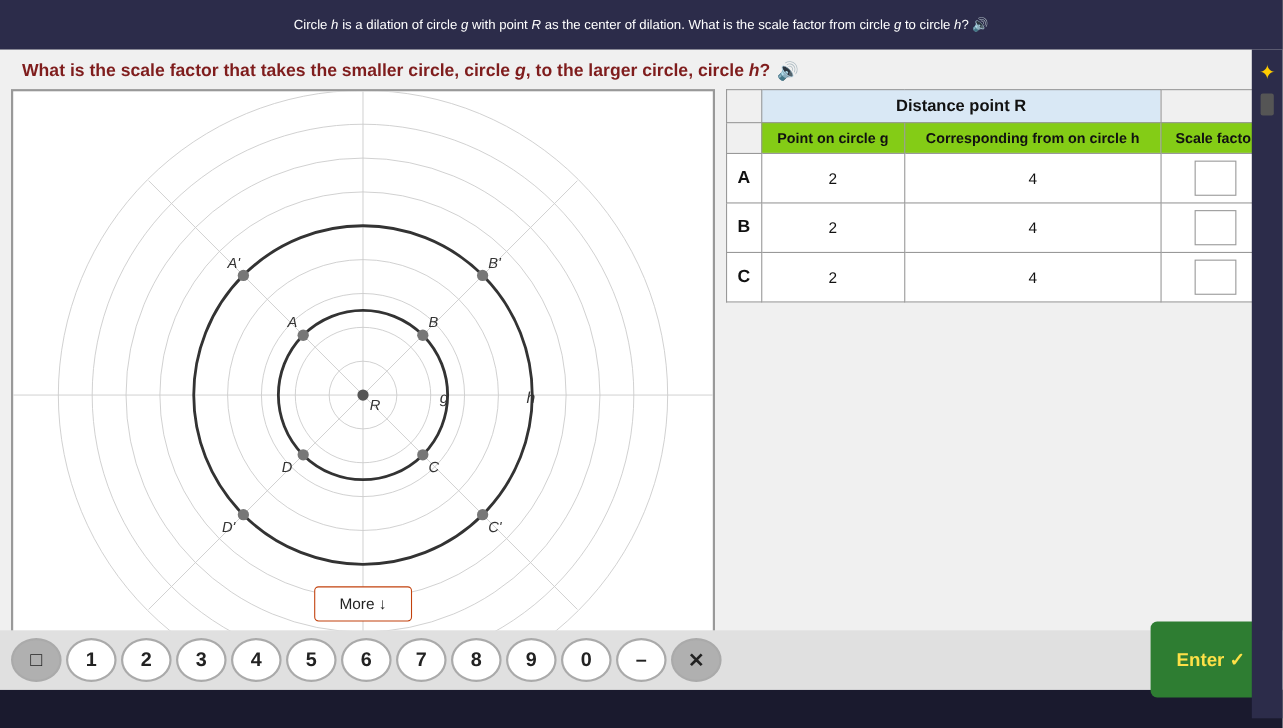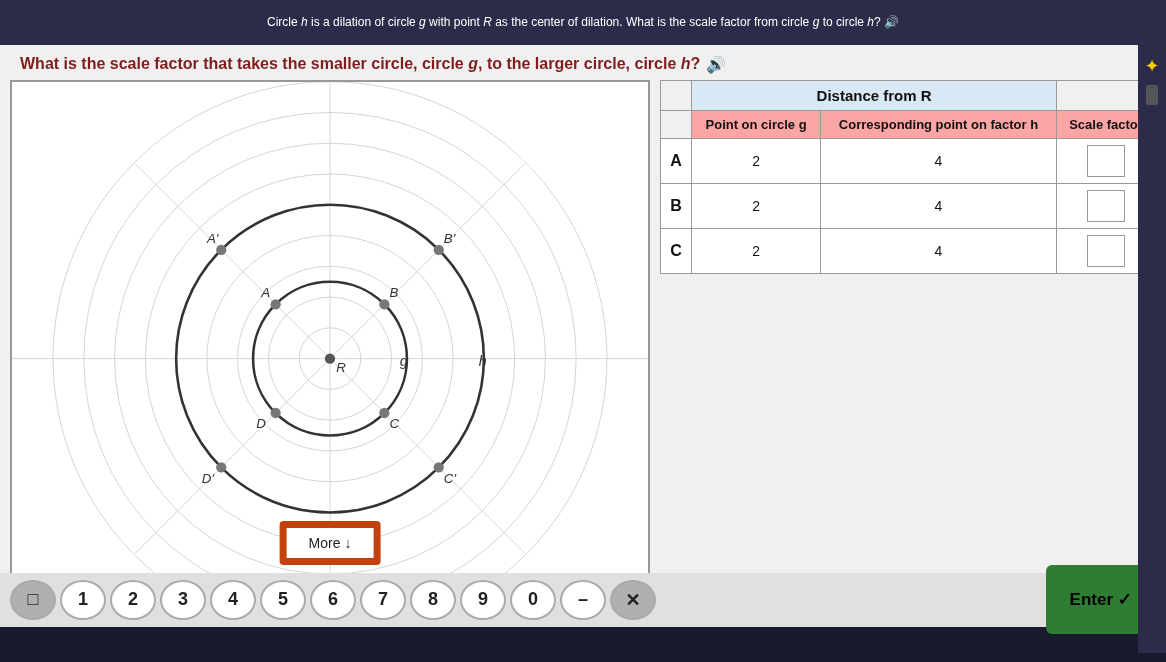--- a/index.html
+++ b/index.html
@@ -83,21 +83,21 @@
       text-align: center;
       color: #111;
     }
     .distance-table .header-top {
       background: #d9e8f5;
       font-weight: bold;
       font-size: 15px;
       text-align: center;
     }
     .distance-table .header-sub {
-      background: #fca5a5;
+      background: #84cc16;
       font-weight: bold;
       font-size: 13px;
       vertical-align: middle;
     }
     .distance-table .point-col {
       font-weight: bold;
       font-size: 16px;
     }
     .distance-table input[type=text] {
       width: 38px;
@@ -110,21 +110,21 @@
     }
 
     .more-btn-row {
       display: flex;
       justify-content: center;
       margin-top: 4px;
     }
 
     .more-btn {
       background: white;
-      border: 7px solid #c2410c;
+      border: 1px solid #c2410c;
       border-radius: 4px;
       padding: 7px 22px;
       font-size: 14px;
       cursor: pointer;
       display: flex;
       align-items: center;
       gap: 6px;
       color: #222;
       justify-content: flex-end;
     }
@@ -161,21 +161,21 @@
       align-items: center;
       justify-content: center;
       color: #222;
     }
     .num-btn.special {
       background: #b0b0b0;
     }
 
     .enter-btn {
       background: #2e7d32;
-      color: #000000;
+      color: #fde047;
       border: none;
       border-radius: 6px;
       padding: 24px 24px;
       font-size: 17px;
       font-weight: bold;
       cursor: pointer;
       display: flex;
       align-items: center;
       gap: 8px;
     }
@@ -286,27 +286,27 @@
           <span>More ↓</span>
         </button>
       </div>
     </div>
 
     <div class="right-panel">
       <table class="distance-table">
         <thead>
           <tr>
             <th class="header-top" style="background:#f0f0f0; border:1px solid #999;"></th>
-            <th class="header-top" colspan="2">Distance from R</th>
+            <th class="header-top" colspan="2">Distance point R</th>
             <th class="header-top" style="background:#f0f0f0; border:1px solid #999;"></th>
           </tr>
           <tr>
             <th class="header-sub" style="background:#f0f0f0; border:1px solid #999;"></th>
             <th class="header-sub">Point on circle g</th>
-            <th class="header-sub">Corresponding point on factor h</th>
+            <th class="header-sub">Corresponding from on circle h</th>
             <th class="header-sub">Scale factor</th>
           </tr>
         </thead>
         <tbody>
           <tr>
             <td class="point-col">A</td>
             <td>2</td>
             <td>4</td>
             <td>
               <input type="text" style="width: 38px; height: 32px; border: 1px solid rgb(153, 153, 153); text-align: center; font-size: 15px;">

